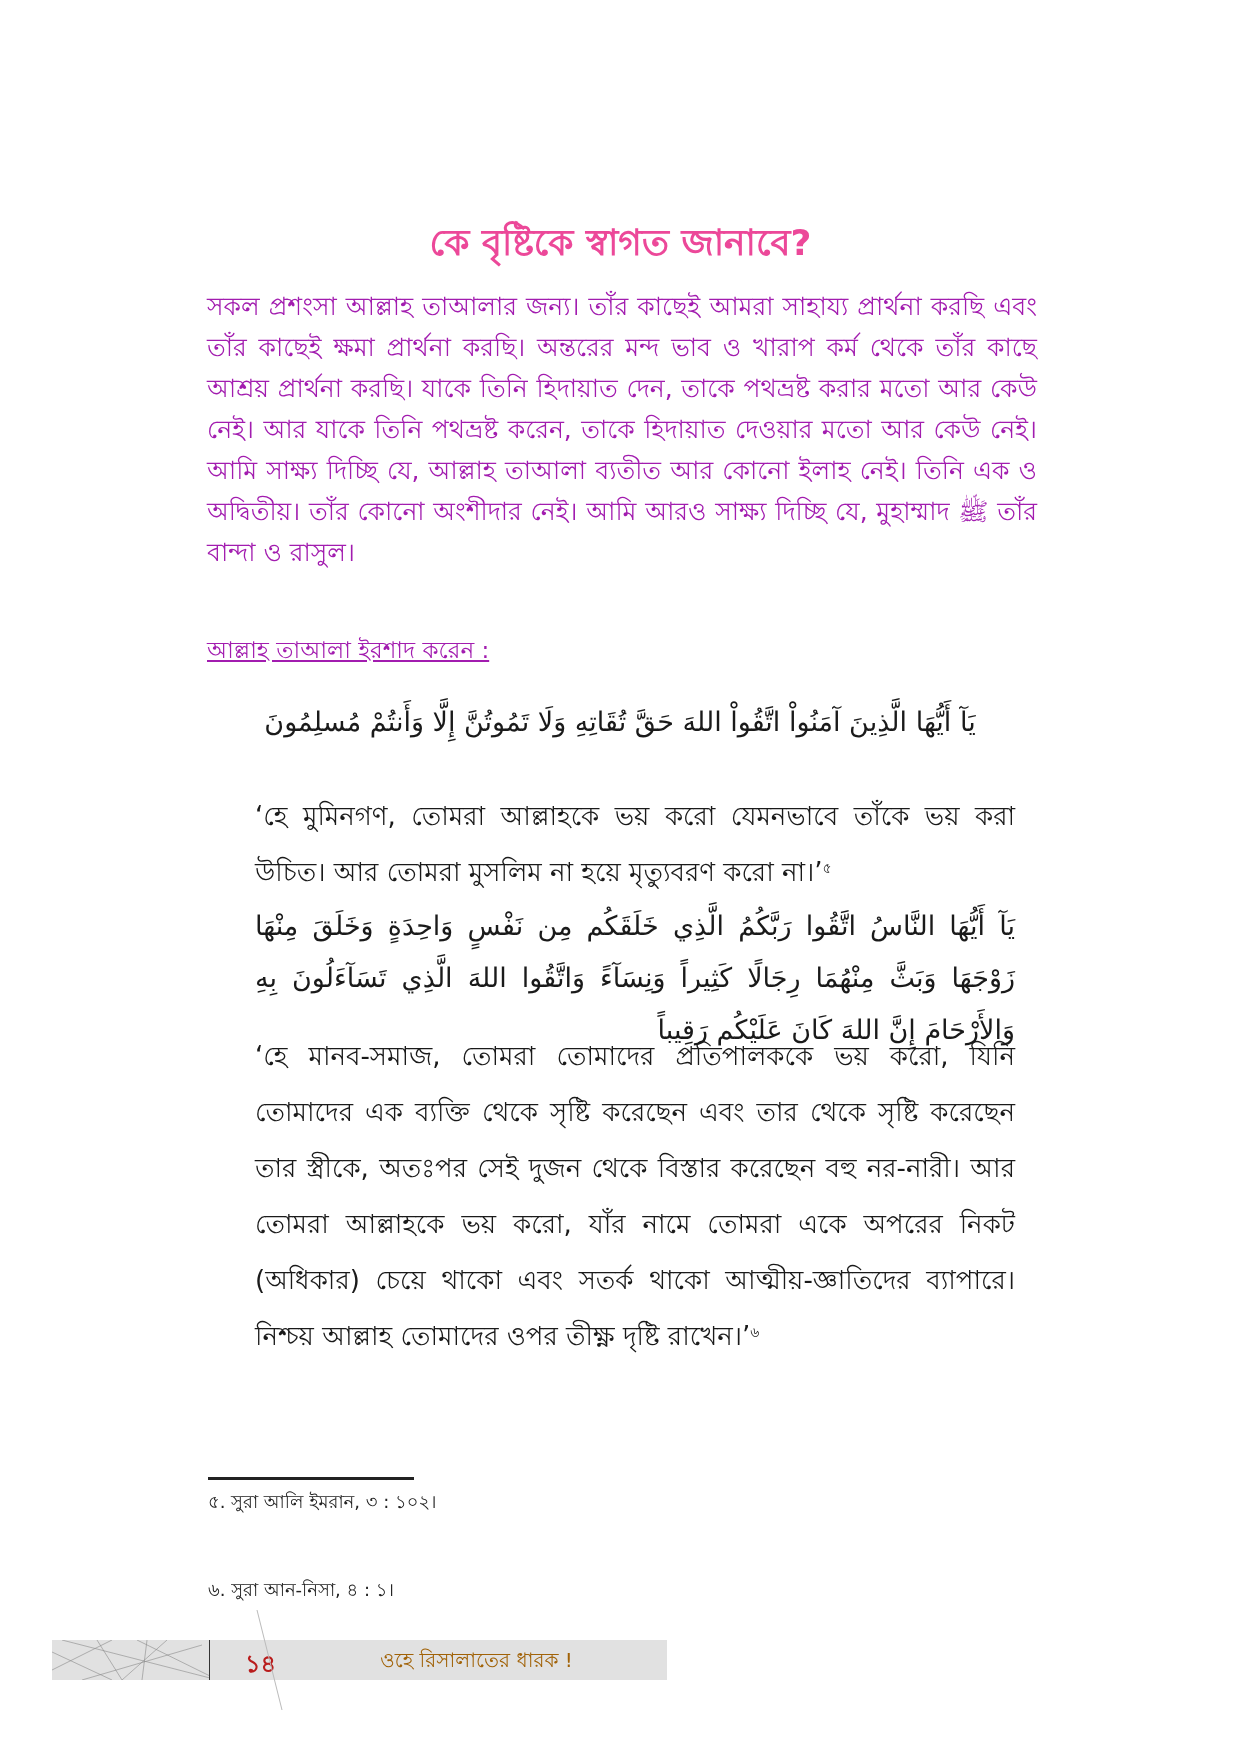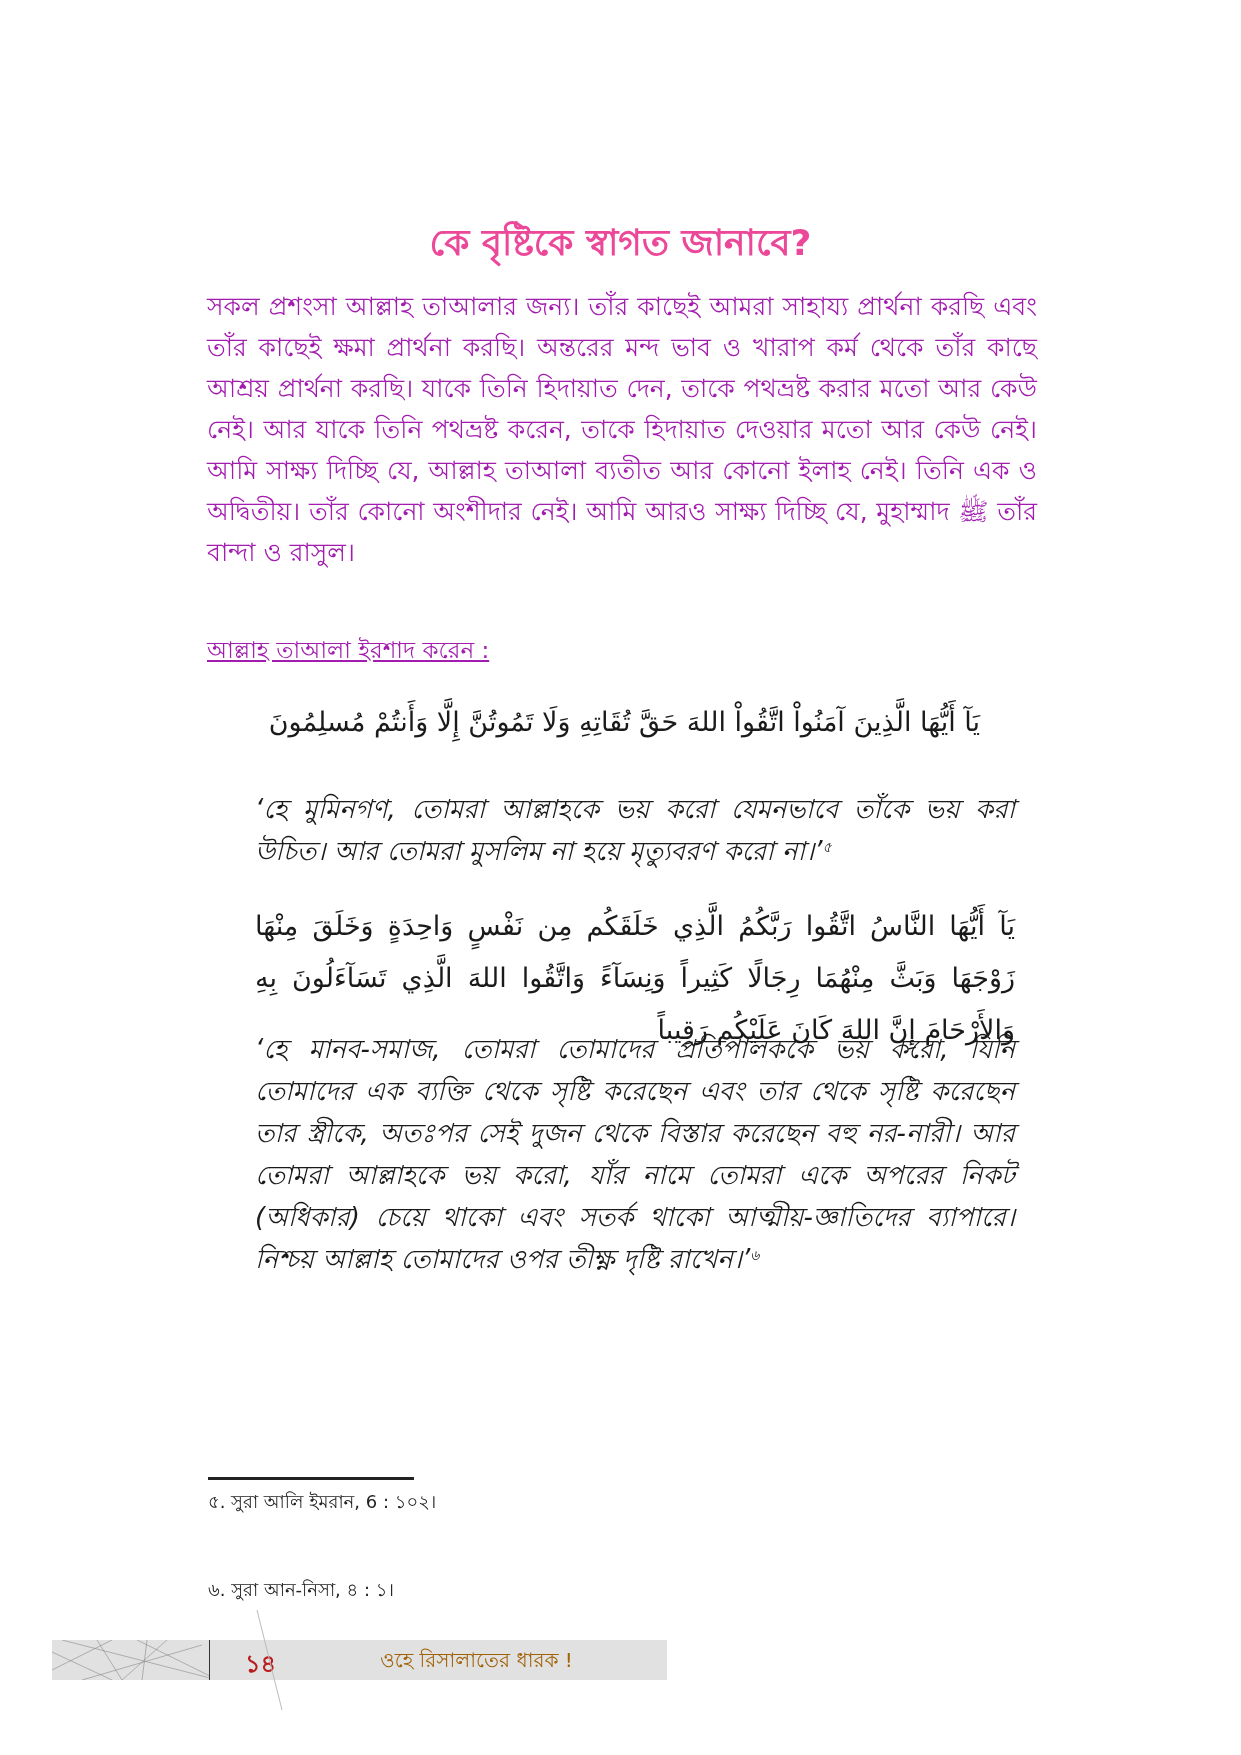--- a/index.html
+++ b/index.html
@@ -12,29 +12,29 @@
     font-size: 36px; font-weight: bold; color: #ec4899;
   }
   .para {
     position: absolute; left: 207px; width: 830px;
     font-size: 25px; line-height: 41px; text-align: justify; text-align-last: left;
     color: #a21caf;
   }
   .intro { top: 286px; }
   .lead { top: 630px; font-size: 23px; text-decoration: underline; }
   .arabic {
-    position: absolute; direction: rtl; text-align: right;
+    position: absolute; direction: rtl; text-align: center;
     font-family: "DejaVu Serif", "Liberation Serif", serif;
     font-size: 27px; color: #1a1a1a;
   }
   .ar1 { left: 260px; width: 720px; top: 700px; line-height: 44px; }
   .ar2 { left: 255px; width: 760px; top: 900px; line-height: 52px; text-align: justify; text-align-last: right; }
   .quote {
     position: absolute; left: 255px; width: 760px;
-    font-size: 26px; line-height: 42px; text-align: justify; text-align-last: left; font-style: italic;
+    font-size: 26px; line-height: 56px; text-align: justify; text-align-last: left;
   }
   .q1 { top: 788px; }
   .q2 { top: 1028px; }
   sup { font-size: 14px; vertical-align: top; position: relative; top: -4px; }
   .fn-rule { position: absolute; left: 208px; top: 1477px; width: 206px; height: 3px; background: #222; }
   .fn { position: absolute; left: 208px; font-size: 18px; color: #222; }
   .fn1 { top: 1488px; }
   .fn2 { top: 1576px; }
   .footer-band {
     position: absolute; left: 52px; top: 1640px; width: 615px; height: 40px; background: #e1e1e1;
@@ -60,21 +60,21 @@
   <span>‘হে মুমিনগণ, তোমরা আল্লাহকে ভয় করো যেমনভাবে তাঁকে ভয় করা উচিত। আর তোমরা মুসলিম না হয়ে মৃত্যুবরণ করো না।’</span><sup>৫</sup>
 </div>
 
 <div class="arabic ar2">يَآ أَيُّهَا النَّاسُ اتَّقُوا رَبَّكُمُ الَّذِي خَلَقَكُم مِن نَفْسٍ وَاحِدَةٍ وَخَلَقَ مِنْهَا زَوْجَهَا وَبَثَّ مِنْهُمَا رِجَالًا كَثِيراً وَنِسَآءً وَاتَّقُوا اللهَ الَّذِي تَسَآءَلُونَ بِهِ وَالأَرْحَامَ إِنَّ اللهَ كَانَ عَلَيْكُم رَقِيباً</div>
 
 <div class="quote q2">
   <span>‘হে মানব-সমাজ, তোমরা তোমাদের প্রতিপালককে ভয় করো, যিনি তোমাদের এক ব্যক্তি থেকে সৃষ্টি করেছেন এবং তার থেকে সৃষ্টি করেছেন তার স্ত্রীকে, অতঃপর সেই দুজন থেকে বিস্তার করেছেন বহু নর-নারী। আর তোমরা আল্লাহকে ভয় করো, যাঁর নামে তোমরা একে অপরের নিকট (অধিকার) চেয়ে থাকো এবং সতর্ক থাকো আত্মীয়-জ্ঞাতিদের ব্যাপারে। নিশ্চয় আল্লাহ তোমাদের ওপর তীক্ষ্ণ দৃষ্টি রাখেন।’</span><sup>৬</sup>
 </div>
 
 <div class="fn-rule"></div>
-<div class="fn fn1">৫. সুরা আলি ইমরান, 6 : ১০২।</div>
+<div class="fn fn1">৫. সুরা আলি ইমরান, ৩ : ১০২।</div>
 <div class="fn fn2">৬. সুরা আন-নিসা, ৪ : ১।</div>
 
 <div class="footer-band"></div>
 <svg class="footer-pattern" viewBox="0 0 158 40" preserveAspectRatio="none">
   <g stroke="#8a8a8a" stroke-width="0.6" fill="none">
     <line x1="0" y1="12" x2="60" y2="40"></line>
     <line x1="10" y1="0" x2="158" y2="38"></line>
     <line x1="45" y1="0" x2="70" y2="40"></line>
     <line x1="0" y1="30" x2="60" y2="0"></line>
     <line x1="70" y1="40" x2="115" y2="0"></line>

